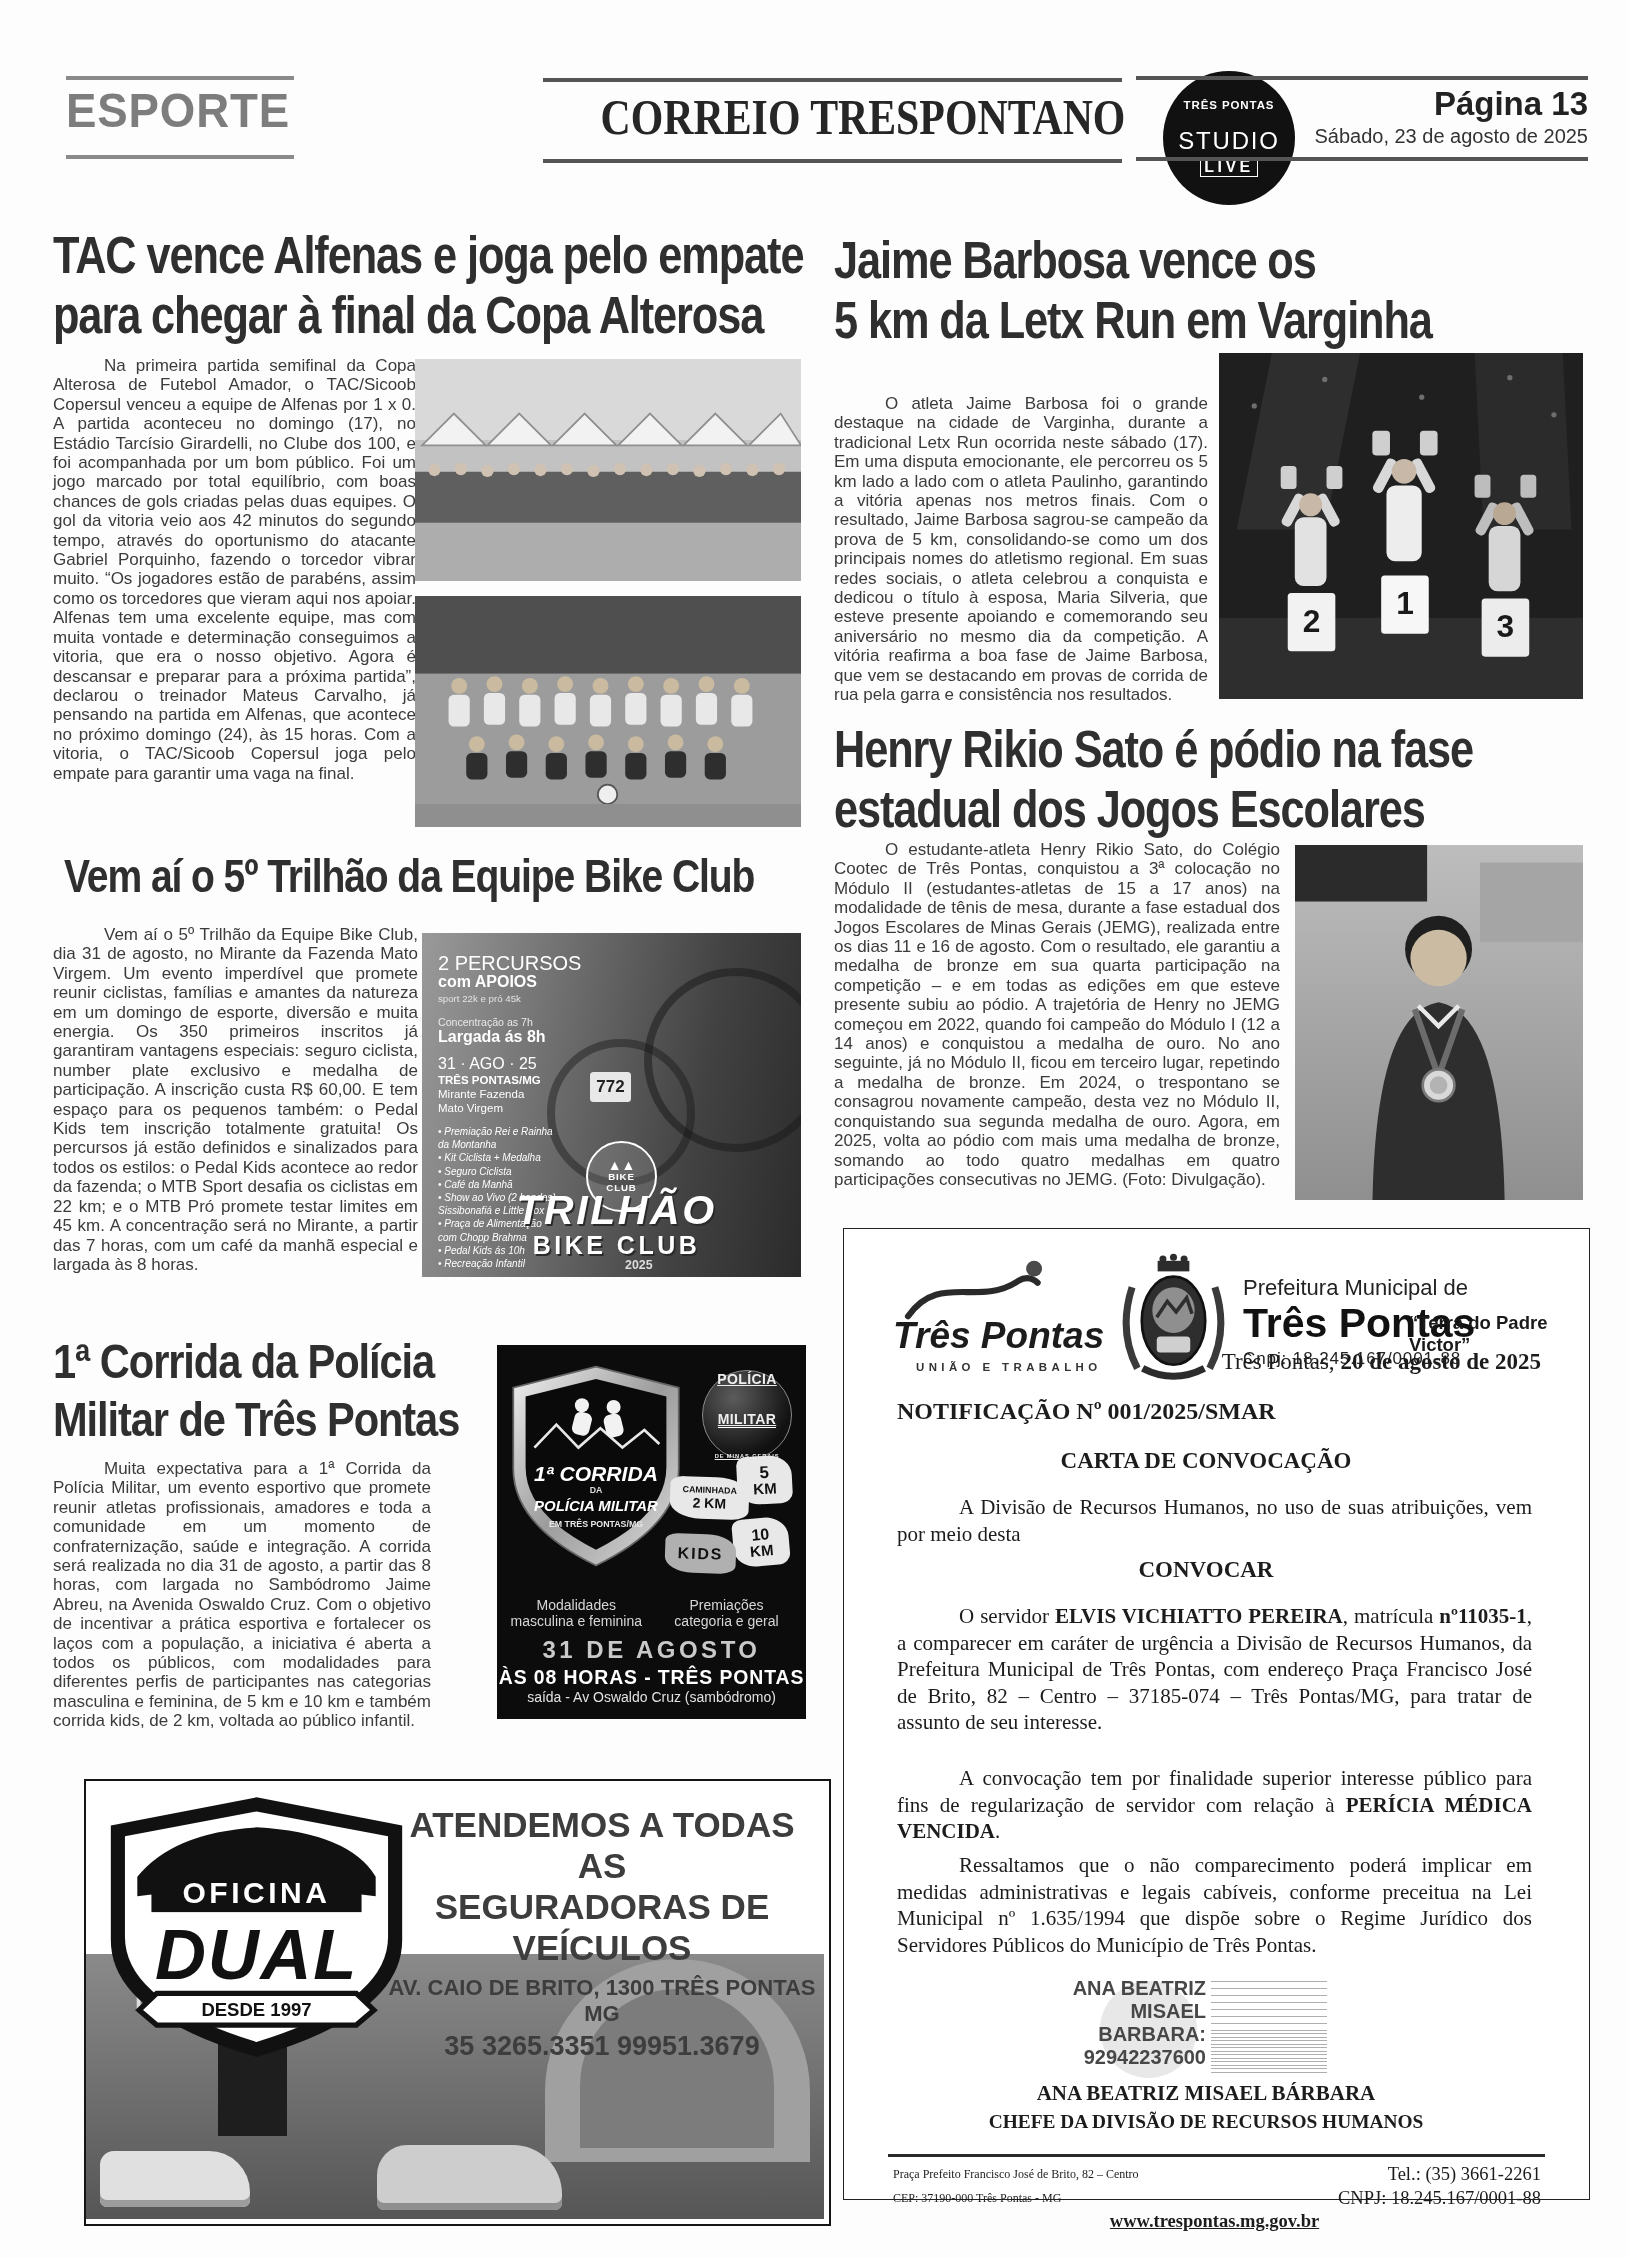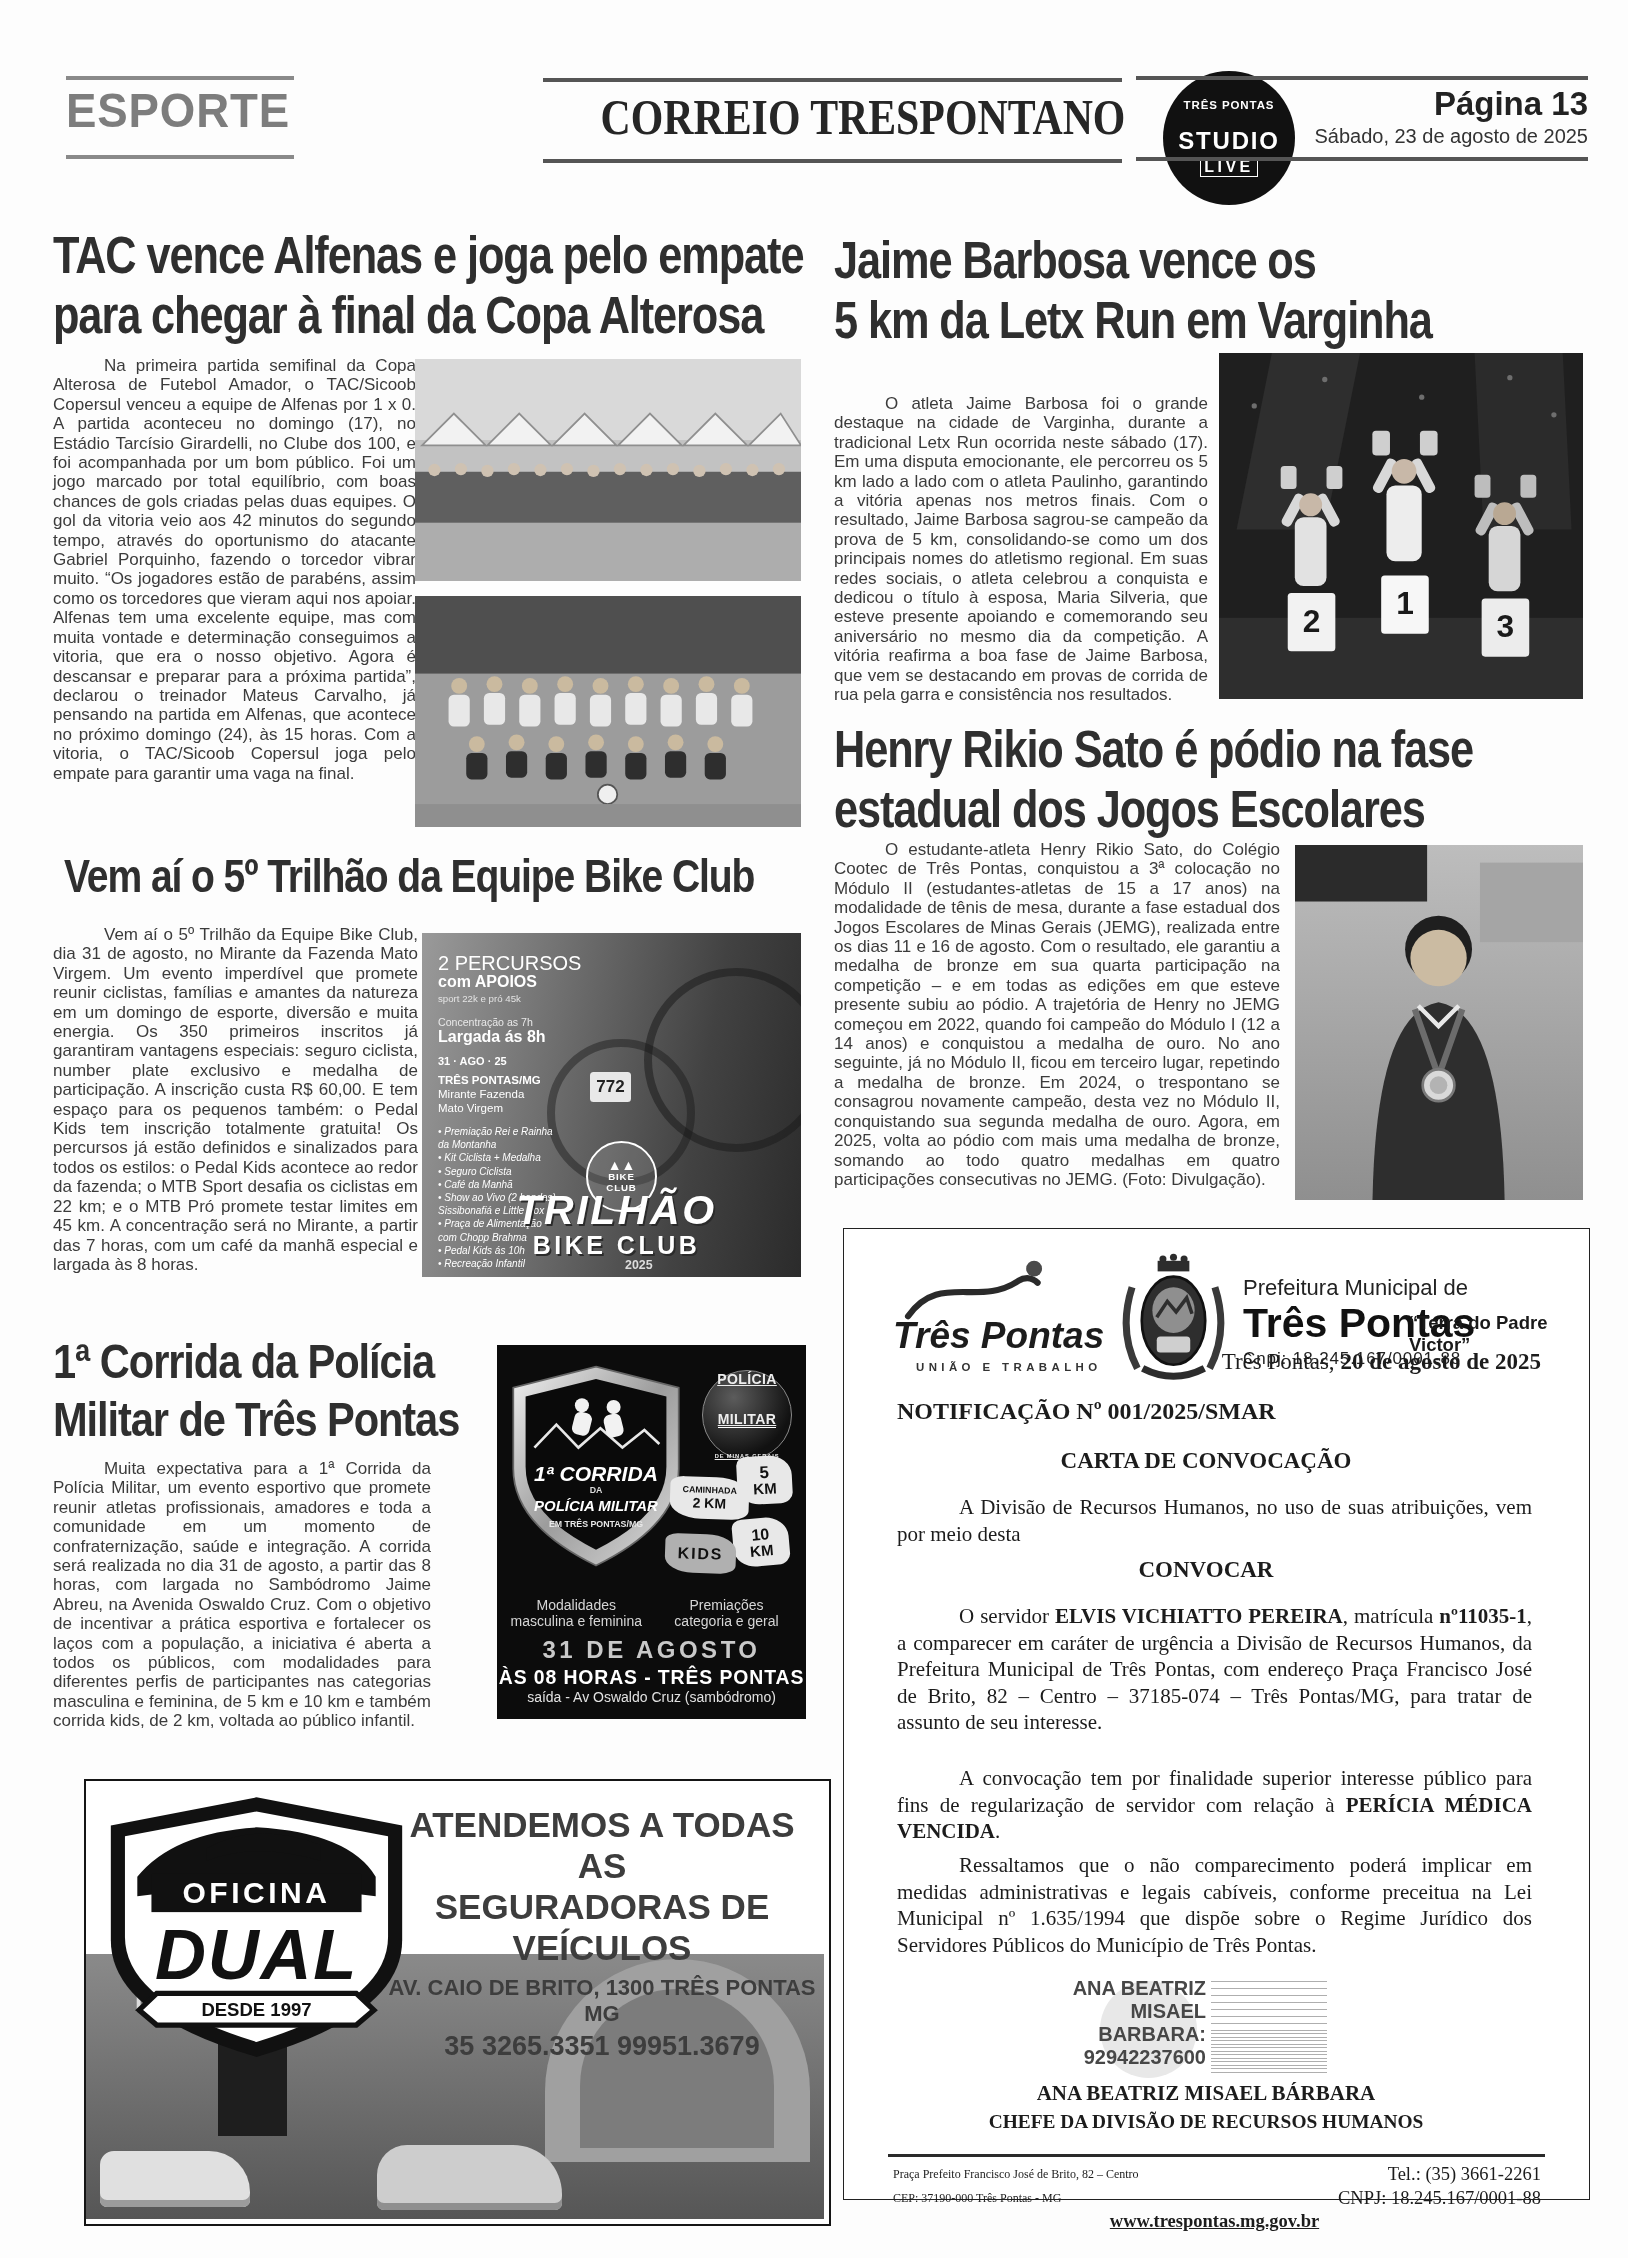--- a/index.html
+++ b/index.html
@@ -44,21 +44,21 @@
 
 
   <div class="abs rule-dark" style="left:543px;top:78px;width:579px;"></div>
   <div class="abs" style="left:543px;top:88px;width:579px;text-align:center;">
     <span style="display:inline-block;font-family:'Liberation Serif',serif;font-weight:700;font-size:51px;color:#262626;white-space:nowrap;transform:scaleX(.82);">CORREIO TRESPONTANO</span>
   </div>
   <div class="abs rule-dark" style="left:543px;top:159px;width:579px;"></div>
 
   <div class="abs logo-circle" style="left:1163px;top:71px;width:132px;height:134px;">
     <span style="font-size:11.5px;font-weight:700;letter-spacing:0.9px;">TRÊS PONTAS</span>
-    <span style="font-size:24px;font-weight:700;letter-spacing:1.8px;margin-top:16px;">STUDIO</span>
+    <span style="font-size:24px;font-weight:400;letter-spacing:1.8px;margin-top:16px;">STUDIO</span>
     <span style="font-size:16px;font-weight:700;letter-spacing:3.5px;border:1.8px solid #fff;padding:0 3.5px;margin-top:1.8px;">LIVE</span>
   </div>
 
   <div class="abs rule-dark" style="left:1136px;top:76px;width:452px;"></div>
   <div class="abs" style="left:1136px;top:85px;width:452px;text-align:right;font-size:33px;font-weight:700;color:#222;">Página 13</div>
   <div class="abs" style="left:1136px;top:125px;width:452px;text-align:right;font-size:20px;color:#333;">Sábado, 23 de agosto de 2025</div>
   <div class="abs rule-dark" style="left:1136px;top:157px;width:452px;"></div>
 
   <div class="abs" style="left:53px;top:226px;">
     <div class="hl" style="font-size:51px;line-height:60px;">TAC vence Alfenas e joga pelo empate</div>
@@ -245,21 +245,21 @@
   </div>
 
   <div class="abs poster bike-poster" style="left:422px;top:933px;width:379px;height:344px;">
     <div class="abs" style="right:-26.5px;top:35px;width:168px;height:168px;border:8.8px solid #1c1c1c;border-radius:50%;opacity:.55;"></div>
     <div class="abs" style="right:106px;top:106px;width:132px;height:132px;border:8px solid #181818;border-radius:50%;opacity:.45;"></div>
     <div class="abs" style="left:16px;top:21px;font-size:20px;font-weight:400;line-height:18.5px;">2 PERCURSOS</div>
     <div class="abs" style="left:16px;top:40px;font-size:16px;font-weight:700;">com APOIOS</div>
     <div class="abs" style="left:16px;top:60px;font-size:9.7px;color:#e4e4e4;">sport 22k e pró 45k</div>
     <div class="abs" style="left:16px;top:83px;font-size:10.6px;color:#e9e9e9;">Concentração as 7h</div>
     <div class="abs" style="left:16px;top:95px;font-size:16px;font-weight:700;">Largada ás 8h</div>
-    <div class="abs" style="left:16px;top:122px;font-size:11px;font-weight:700;">31 · AGO · 25</div>
+    <div class="abs" style="left:16px;top:122px;font-size:16px;font-weight:400;">31 · AGO · 25</div>
     <div class="abs" style="left:16px;top:141px;font-size:11.5px;font-weight:700;">TRÊS PONTAS/MG</div>
     <div class="abs" style="left:16px;top:155px;font-size:11.5px;">Mirante Fazenda</div>
     <div class="abs" style="left:16px;top:169px;font-size:11.5px;">Mato Virgem</div>
     <div class="abs" style="left:16px;top:192px;font-size:10px;line-height:13.2px;font-style:italic;">
       <div>• Premiação Rei e Rainha</div>
       <div>da Montanha</div>
       <div>• Kit Ciclista + Medalha</div>
       <div>• Seguro Ciclista</div>
       <div>• Café da Manhã</div>
       <div>• Show ao Vivo (2 bandas)</div>

